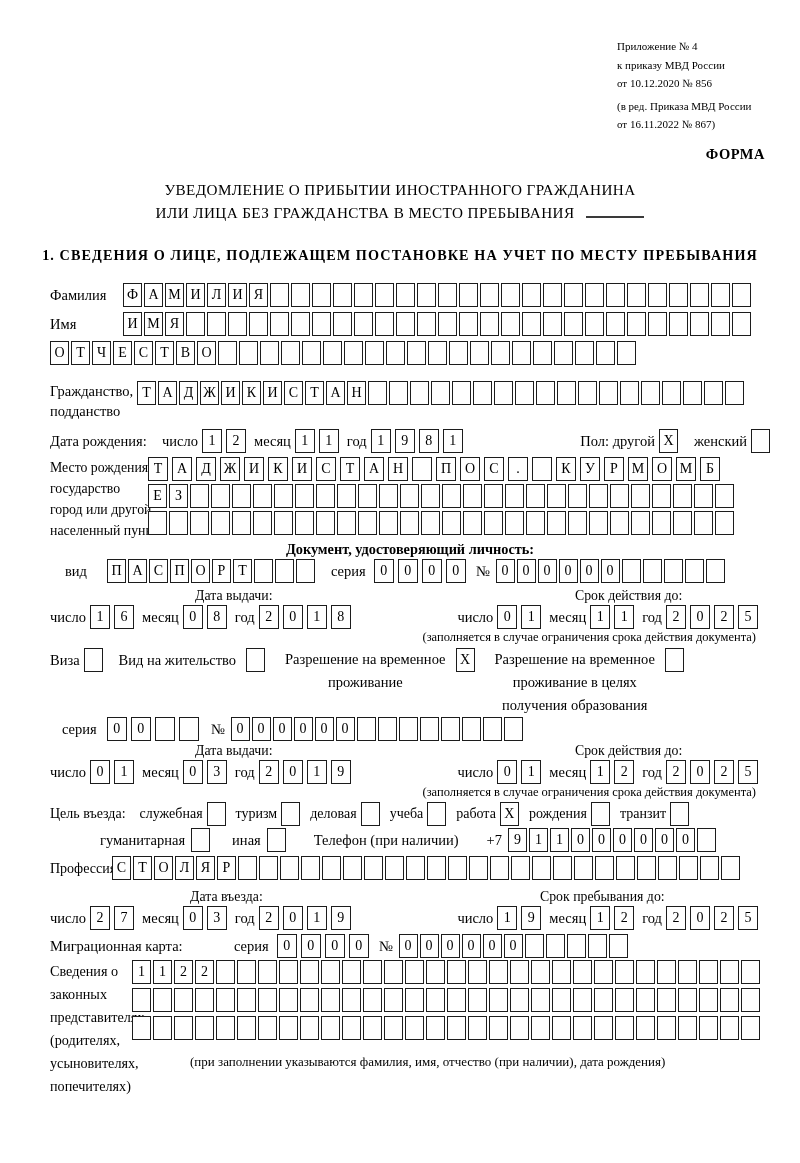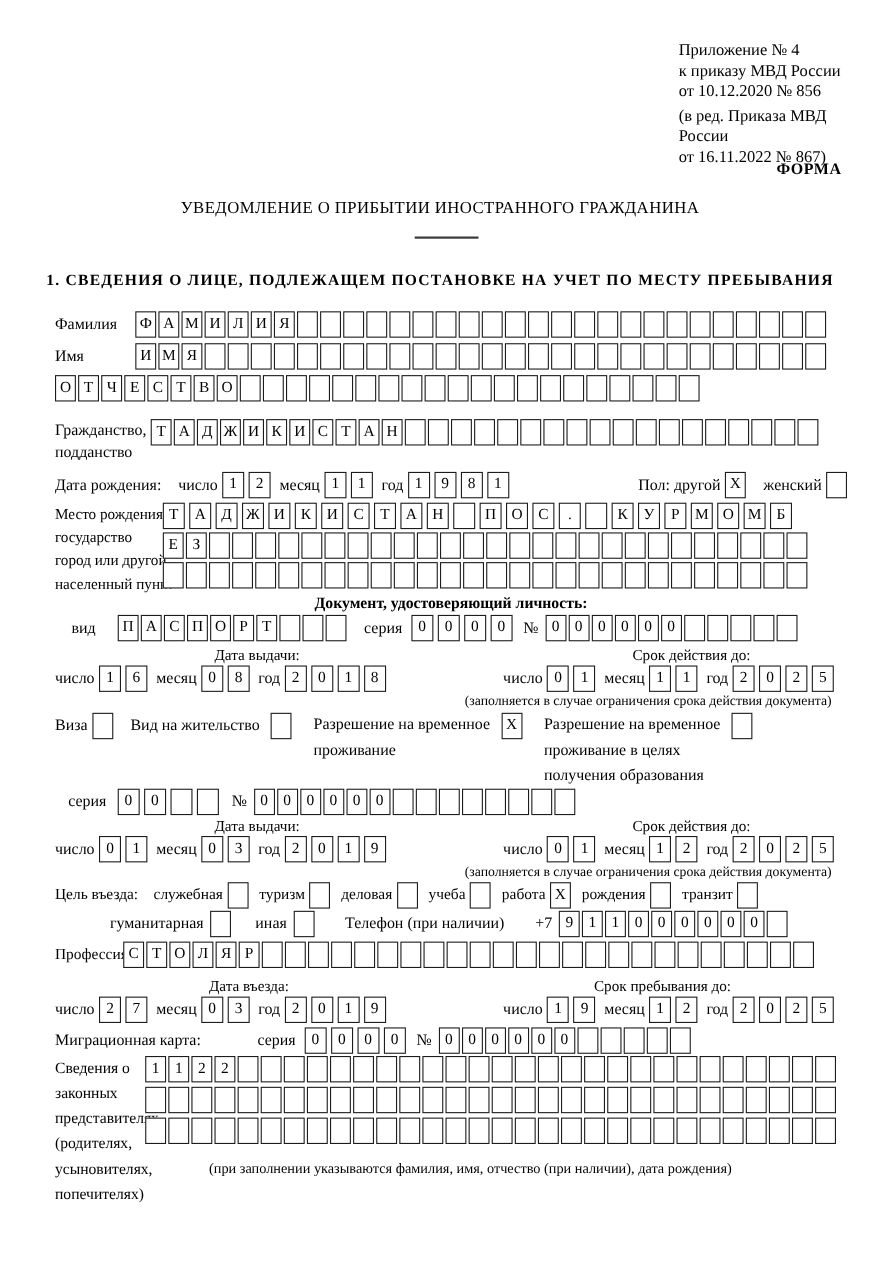--- a/index.html
+++ b/index.html
@@ -1,20 +1,20 @@
 <!DOCTYPE html>
 <html><head>
 <meta charset="utf-8">
 <style>
   html,body{margin:0;padding:0;background:#fff;}
   .page{width:800px;height:1163px;position:relative;background:#ffffff;
         font-family:"Liberation Serif",serif;color:#000;overflow:hidden;}
 
   
-  .appendix{position:absolute;left:617px;top:37px;font-size:15px;line-height:18.5px;}
+  .appendix{position:absolute;left:617px;top:37px;font-size:11px;line-height:18.5px;}
   .amend{margin-top:4px;}
   .forma{position:absolute;top:146px;right:35px;font-weight:bold;font-size:14.5px;letter-spacing:.5px;}
 
   
   .title{position:absolute;top:179px;left:0;width:100%;text-align:center;font-weight:normal;
          font-size:15.2px;line-height:22.5px;letter-spacing:.4px;}
   .blankline{display:inline-block;width:58px;border-bottom:2.5px solid #3a3a3a;height:13px;margin-left:12px;}
   .sec-head{position:absolute;top:247px;left:0;width:100%;text-align:center;font-weight:bold;
             font-size:14.2px;letter-spacing:1.1px;white-space:nowrap;}
 
@@ -28,41 +28,41 @@
         justify-content:center;font-size:14px;background:#fff;box-sizing:border-box;}
   .spread{gap:4px;}
   .spread .cell{width:20px;}
   .dlab{line-height:24px;margin-right:4px;flex:0 0 auto;white-space:nowrap;}
   .ml{margin-left:8px;}
   .dg{display:flex;flex:0 0 auto;}
   .dg2{margin-left:auto;margin-right:12px;}
   .note{font-size:12.5px;}
   .rellabels{position:relative;height:17px;font-size:13.8px;}
   .opt{display:flex;align-items:flex-start;flex:0 0 auto;}
-  .optlines{text-align:left;line-height:23px;}
+  .optlines{text-align:center;line-height:23px;}
   .po{display:flex;align-items:flex-start;margin-left:10px;flex:0 0 auto;}
   .po .dlab{margin-right:4px;}
 </style>
 </head>
 <body>
 
 <div class="page">
 
   <div class="appendix">
     <div>Приложение № 4</div>
     <div>к приказу МВД России</div>
     <div>от 10.12.2020 № 856</div>
     <div class="amend">(в ред. Приказа МВД России</div>
     <div>от 16.11.2022 № 867)</div>
   </div>
   <div class="forma">ФОРМА</div>
 
   <div class="title">
     <div><span>УВЕДОМЛЕНИЕ О ПРИБЫТИИ ИНОСТРАННОГО ГРАЖДАНИНА</span></div>
-    <div><span class="blankline"></span></div>
+    <div><span>ИЛИ ЛИЦА БЕЗ ГРАЖДАНСТВА В МЕСТО ПРЕБЫВАНИЯ</span><span class="blankline"></span></div>
   </div>
 
   <div class="sec-head">1. СВЕДЕНИЯ О ЛИЦЕ, ПОДЛЕЖАЩЕМ ПОСТАНОВКЕ НА УЧЕТ ПО МЕСТУ ПРЕБЫВАНИЯ</div>
 
   <div class="fb">
 
     <div class="row" style="margin-top:3px">
       <span class="lab" style="width:73px">Фамилия</span>
       <span class="cellrow">
           <span class="cell">Ф</span>

